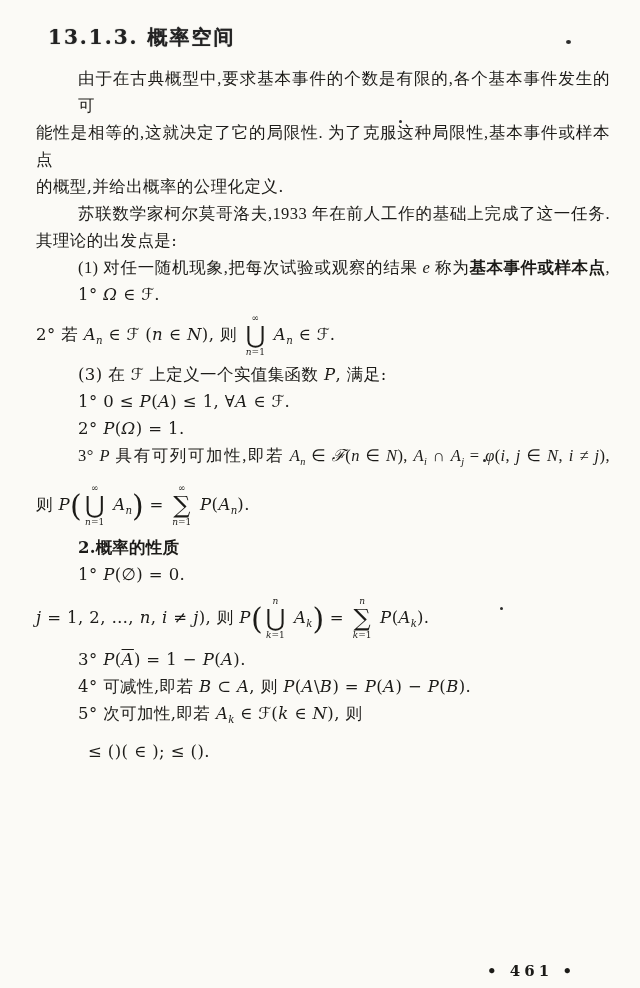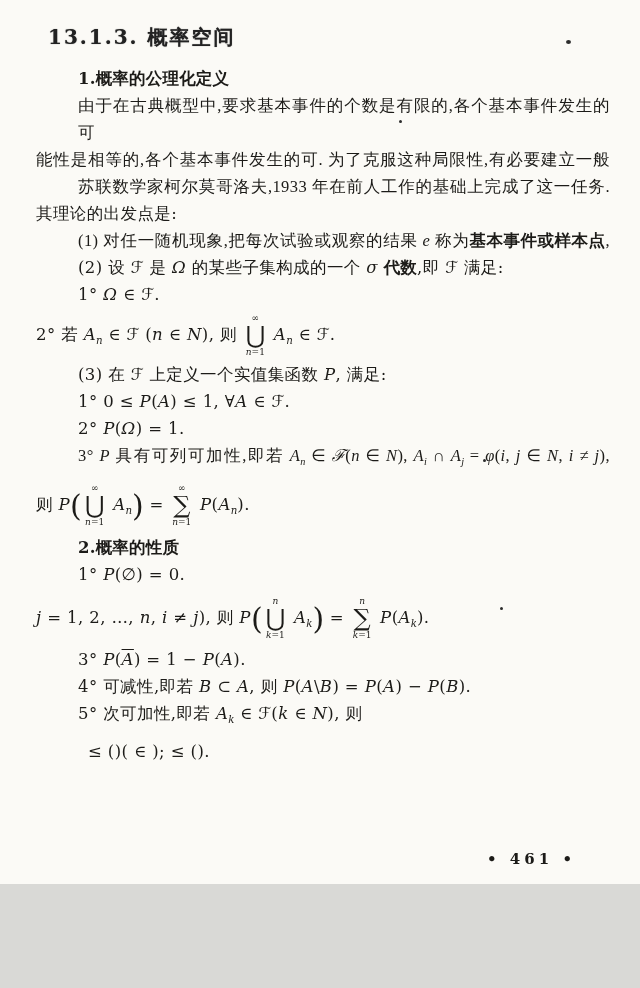--- a/index.html
+++ b/index.html
@@ -1,18 +1,18 @@
 <!DOCTYPE html>
 <html><head>
 <meta charset="utf-8">
 <style>
   html,body{margin:0;padding:0;background:#d9d9d6;}
   .page{
     position:relative;
-    width:640px;height:884px;
+    width:640px;height:988px;
     margin:0 auto;
     background:#fbfaf6;
     color:#1c1b18;
     font-family:"DejaVu Serif","DejaVu Sans",serif;
     font-size:16.5px;
     overflow:hidden;
     box-sizing:border-box;
     padding:24px 30px 0 36px;
   }
   .title{
@@ -32,43 +32,42 @@
   .ov{text-decoration:overline;}
   .sf{font-style:italic;letter-spacing:0;}
   .bop{
     display:inline-flex;flex-direction:column;align-items:center;
     vertical-align:middle;line-height:1;margin:0 3px;letter-spacing:0;
   }
   .bop .l{font-size:9px;line-height:1.15;white-space:nowrap;}
   .bop .o{font-size:24px;line-height:1;}
   .bp,.bk{font-size:30px;line-height:1;vertical-align:-0.2em;letter-spacing:0;}
   .pageno{
-    position:absolute;right:64px;bottom:16px;
+    position:absolute;right:64px;bottom:8px;
     font-size:15px;font-weight:bold;letter-spacing:4px;
   }
   .speck{position:absolute;background:#2c2c2c;border-radius:50%;}
   .s1{width:5px;height:4px;left:566px;top:40px;}
   .s2{width:3px;height:3px;left:399px;top:120px;}
   .s3{width:3px;height:3px;left:483px;top:459px;}
   .s4{width:3px;height:3px;left:500px;top:607px;}
 </style>
 </head>
 <body>
 
 <div class="page">
 
   <h1 class="title">13.1.3. 概率空间</h1>
 
-  <div class="ln ind"><b>1.概率的公理化定义</b></div>
   <div class="ln ind fill">由于在古典概型中,要求基本事件的个数是有限的,各个基本事件发生的可</div>
-  <div class="ln fill">能性是相等的,各个基本事件发生的可. 为了克服这种局限性,有必要建立一般</div>
+  <div class="ln fill">能性是相等的,这就决定了它的局限性. 为了克服这种局限性,基本事件或样本点</div>
+  <div class="ln">的概型,并给出概率的公理化定义.</div>
   <div class="ln ind fill">苏联数学家柯尔莫哥洛夫,1933 年在前人工作的基础上完成了这一任务.</div>
   <div class="ln">其理论的出发点是:</div>
   <div class="ln ind fill">(1) 对任一随机现象,把每次试验或观察的结果 <i>e</i> 称为<b>基本事件或样本点</b>,</div>
-  <div class="ln ind">(2) 设 <span class="sf">ℱ</span> 是 <i>Ω</i> 的某些子集构成的一个 <i>σ</i> <b>代数</b>,即 <span class="sf">ℱ</span> 满足:</div>
   <div class="ln ind">1° <i>Ω</i> ∈ <span class="sf">ℱ</span>.</div>
   <div class="ln ind tall">2° 若 <i>A<sub>n</sub></i> ∈ <span class="sf">ℱ</span> (<i>n</i> ∈ <i>N</i>), 则 <span class="bop">
         <span class="l">∞</span>
         <span class="o">⋃</span>
         <span class="l"><i>n</i>=1</span>
       </span> <i>A<sub>n</sub></i> ∈ <span class="sf">ℱ</span>.</div>
   <div class="ln ind">(3) 在 <span class="sf">ℱ</span> 上定义一个实值集函数 <i>P</i>, 满足:</div>
   <div class="ln ind">1° 0 ≤ <i>P</i>(<i>A</i>) ≤ 1, ∀<i>A</i> ∈ <span class="sf">ℱ</span>.</div>
   <div class="ln ind">2° <i>P</i>(<i>Ω</i>) = 1.</div>
   <div class="ln ind fill">3° <i>P</i> 具有可列可加性,即若 <i>A<sub>n</sub></i> ∈ <span class="sf">ℱ</span>(<i>n</i> ∈ <i>N</i>), <i>A<sub>i</sub></i> ∩ <i>A<sub>j</sub></i> = <i>φ</i>(<i>i</i>, <i>j</i> ∈ <i>N</i>, <i>i</i> ≠ <i>j</i>),</div>

